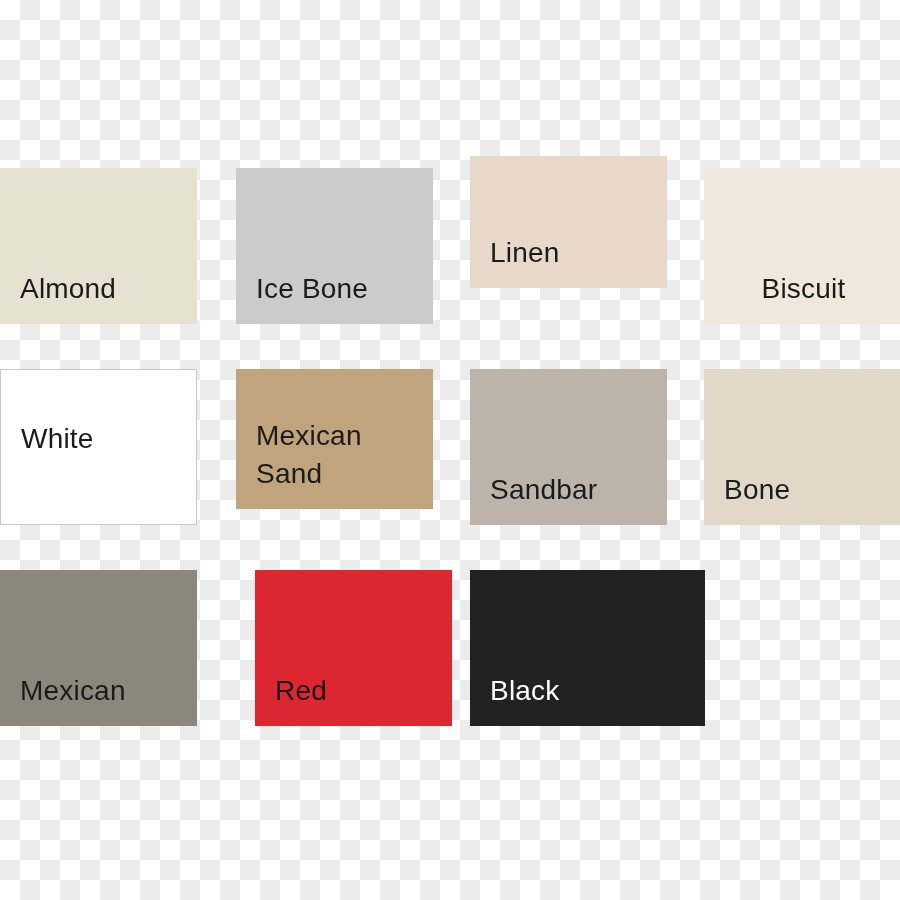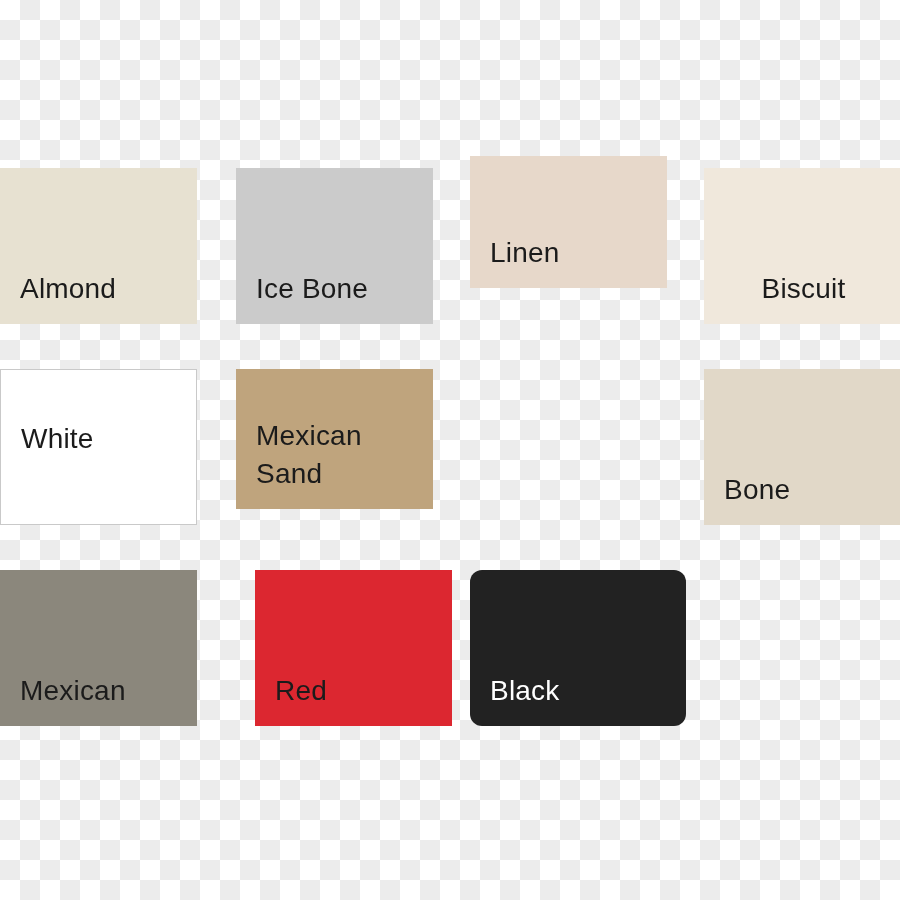--- a/index.html
+++ b/index.html
@@ -80,26 +80,29 @@
       <div class="swatch" style="left: 704px; top: 168px; width: 197px; height: 156px; background-color: rgb(240, 232, 220); justify-content: center;">
         <span class="swatch-label" style="color: rgb(27, 27, 27);">Biscuit</span>
       </div>
       <div class="swatch bordered" style="left: 0px; top: 369px; width: 197px; height: 156px; background-color: rgb(255, 255, 255); align-items: center;">
         <span class="swatch-label" style="color: rgb(27, 27, 27);">White</span>
       </div>
       <div class="swatch" style="left: 236px; top: 369px; width: 197px; height: 140px; background-color: rgb(191, 164, 125);">
         <span class="swatch-label" style="color: rgb(27, 27, 27);">Mexican
 Sand</span>
       </div>
+      <div class="swatch" style="left: 470px; top: 369px; width: 197px; height: 156px; background-color: rgb(189, 180, 169);">
+        <span class="swatch-label" style="color: rgb(27, 27, 27);">Sandbar</span>
+      </div>
       <div class="swatch" style="left: 704px; top: 369px; width: 197px; height: 156px; background-color: rgb(225, 216, 200);">
         <span class="swatch-label" style="color: rgb(27, 27, 27);">Bone</span>
       </div>
       <div class="swatch" style="left: 0px; top: 570px; width: 197px; height: 156px; background-color: rgb(139, 135, 124);">
         <span class="swatch-label" style="color: rgb(27, 27, 27);">Mexican</span>
       </div>
       <div class="swatch" style="left: 236px; top: 570px; width: 197px; height: 156px; background-color: rgb(220, 39, 48); margin-left: 19px;">
         <span class="swatch-label" style="color: rgb(27, 27, 27);">Red</span>
       </div>
-      <div class="swatch on-dark" style="left: 470px; top: 570px; width: 216px; height: 156px; background-color: rgb(34, 34, 34); border-radius: 12px;">
+      <div class="swatch on-dark" style="left: 470px; top: 570px; width: 235px; height: 156px; background-color: rgb(34, 34, 34);">
         <span class="swatch-label" style="color: rgb(255, 255, 255);">Black</span>
       </div>
     </div>
 </div>
 
 </body></html>

